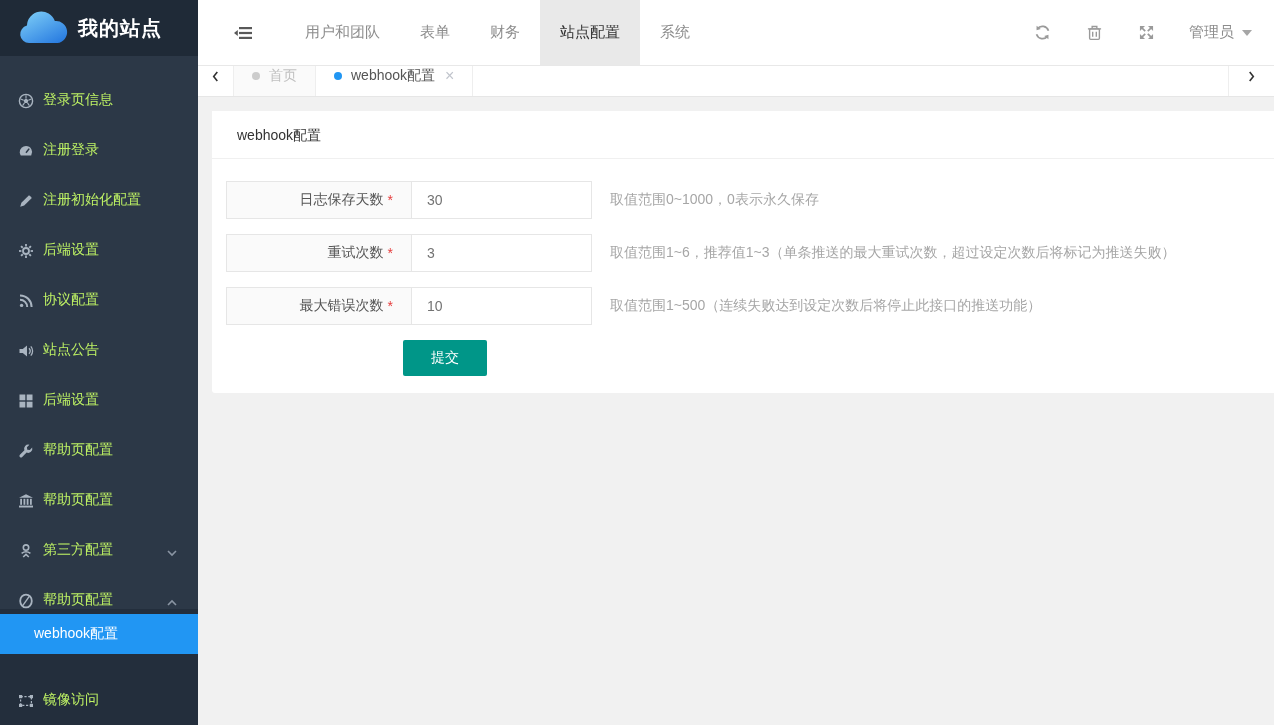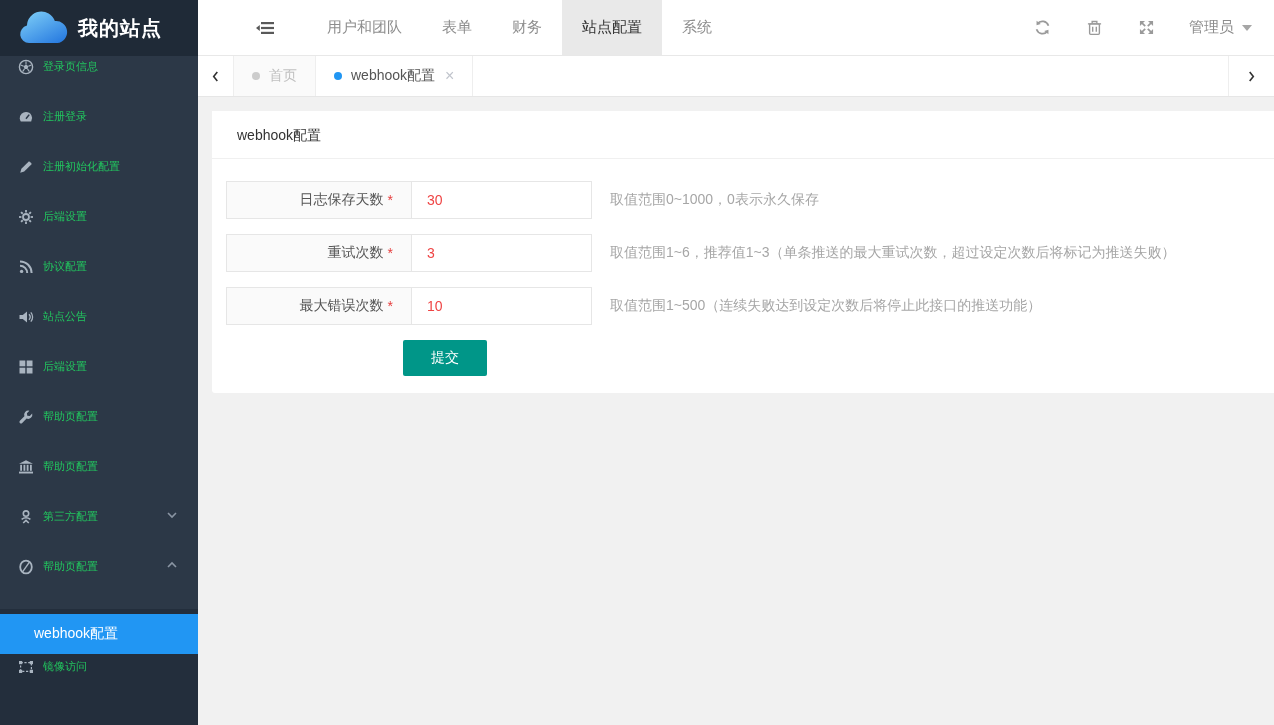--- a/index.html
+++ b/index.html
@@ -5,35 +5,35 @@
   * { box-sizing: border-box; margin: 0; padding: 0; }
   html,body { width:1274px; height:725px; overflow:hidden;
     font-family:"Liberation Sans","DejaVu Sans",sans-serif; background:#f1f1f1; font-size:14px; }
 
   
   .sidebar { position:fixed; left:0; top:0; width:198px; height:725px;
     background:#2c3847; display:flex; flex-direction:column; z-index:5; }
   .logo { height:56px; flex:none; background:#1f2a37; display:flex; align-items:center; padding-left:16px; }
   .logo-title { color:#ffffff; font-size:20px; font-weight:bold; letter-spacing:1px; margin-left:8px; }
   .menu { padding-top:3px; flex:none; }
-  .menu-item { height:50px; display:flex; align-items:flex-start; padding:0 20px 0 18px;
-    color:#22c55e; font-size:11px; cursor:pointer; }
+  .menu-item { height:50px; display:flex; align-items:flex-end; padding:0 20px 0 18px;
+    color:#bef264; font-size:14px; cursor:pointer; }
   .mi-icon { width:16px; height:16px; margin-right:9px; flex:none; color:#a9b4c0; display:block; }
   .mi-icon svg { width:16px; height:16px; display:block; }
   .mi-label { flex:1; white-space:nowrap; }
   .chev { width:12px; height:12px; color:#8a95a3; flex:none; }
   .chev svg { width:12px; height:12px; display:block; }
   .submenu { background:#232e3c; flex:1; padding-top:5px; }
   .submenu-item-active { height:40px; background:#2196f3; color:#ffffff; display:flex;
     align-items:center; padding-left:34px; font-size:14px; cursor:pointer; }
   .submenu .menu-item { margin-top:5px; }
 
   
-  .header { position:fixed; left:198px; top:0; right:0; height:56px; background:#ffffff;
-    border-bottom:1px solid #e8e8e8; display:flex; align-items:center; z-index:4;padding-left:22px; }
+  .header { position:fixed; left:198px; top:0; right:0; height:66px; background:#ffffff;
+    border-bottom:1px solid #e8e8e8; display:flex; align-items:center; z-index:4; }
   .collapse-btn { margin-left:36px; width:18px; height:16px; color:#595959; cursor:pointer; flex:none; }
   .collapse-btn svg { width:18px; height:16px; display:block; }
   .nav { display:flex; margin-left:33px; height:100%; }
   .nav-item { display:flex; align-items:center; padding:0 20px; color:#8d8d8d;
     font-size:15px; cursor:pointer; white-space:nowrap; }
   .nav-item.active { background:#e9e9e9; color:#333333; }
   .header-right { margin-left:auto; display:flex; align-items:center; padding-right:22px; }
   .hicon { width:17px; height:17px; color:#9a9a9a; margin-left:35px; cursor:pointer; flex:none; }
   .hicon svg { width:17px; height:17px; display:block; }
   .user { margin-left:34px; color:#8c8c8c; font-size:15px; display:flex; align-items:center; cursor:pointer; }
@@ -62,21 +62,21 @@
   .card-header { height:48px; line-height:48px; padding-left:25px; font-size:14px;
     color:#333333; border-bottom:1px solid #f0f0f0; }
   .form { padding:22px 0 0 14px; }
   .form-row { display:flex; margin-bottom:15px; height:38px; align-items:stretch; }
   .form-label { width:186px; flex:none; background:#fafafa; border:1px solid #e6e6e6;
     display:flex; align-items:center; justify-content:flex-end; padding-right:18px;
     font-size:14px; color:#555555; }
   .required { color:#e63c3c; margin-left:4px; }
   .form-field { width:181px; flex:none; border:1px solid #e6e6e6; margin-left:-1px; background:#ffffff; }
   .form-field input { width:100%; height:100%; border:none; outline:none; padding:0 15px;
-    font-size:14px; color:#ef4444; background:transparent;
+    font-size:14px; color:#737373; background:transparent;
     font-family:"Liberation Sans","DejaVu Sans",sans-serif; }
   .form-hint { margin-left:18px; display:flex; align-items:center; color:#a6a6a6; font-size:14px; white-space:nowrap; }
   .submit-row { margin-left:177px; }
   .submit-btn { width:84px; height:36px; background:#009688; color:#ffffff; border:none;
     font-size:14px; border-radius:2px; cursor:pointer;
     font-family:"Liberation Sans","DejaVu Sans",sans-serif; }
 </style>
 </head>
 <body>
 

